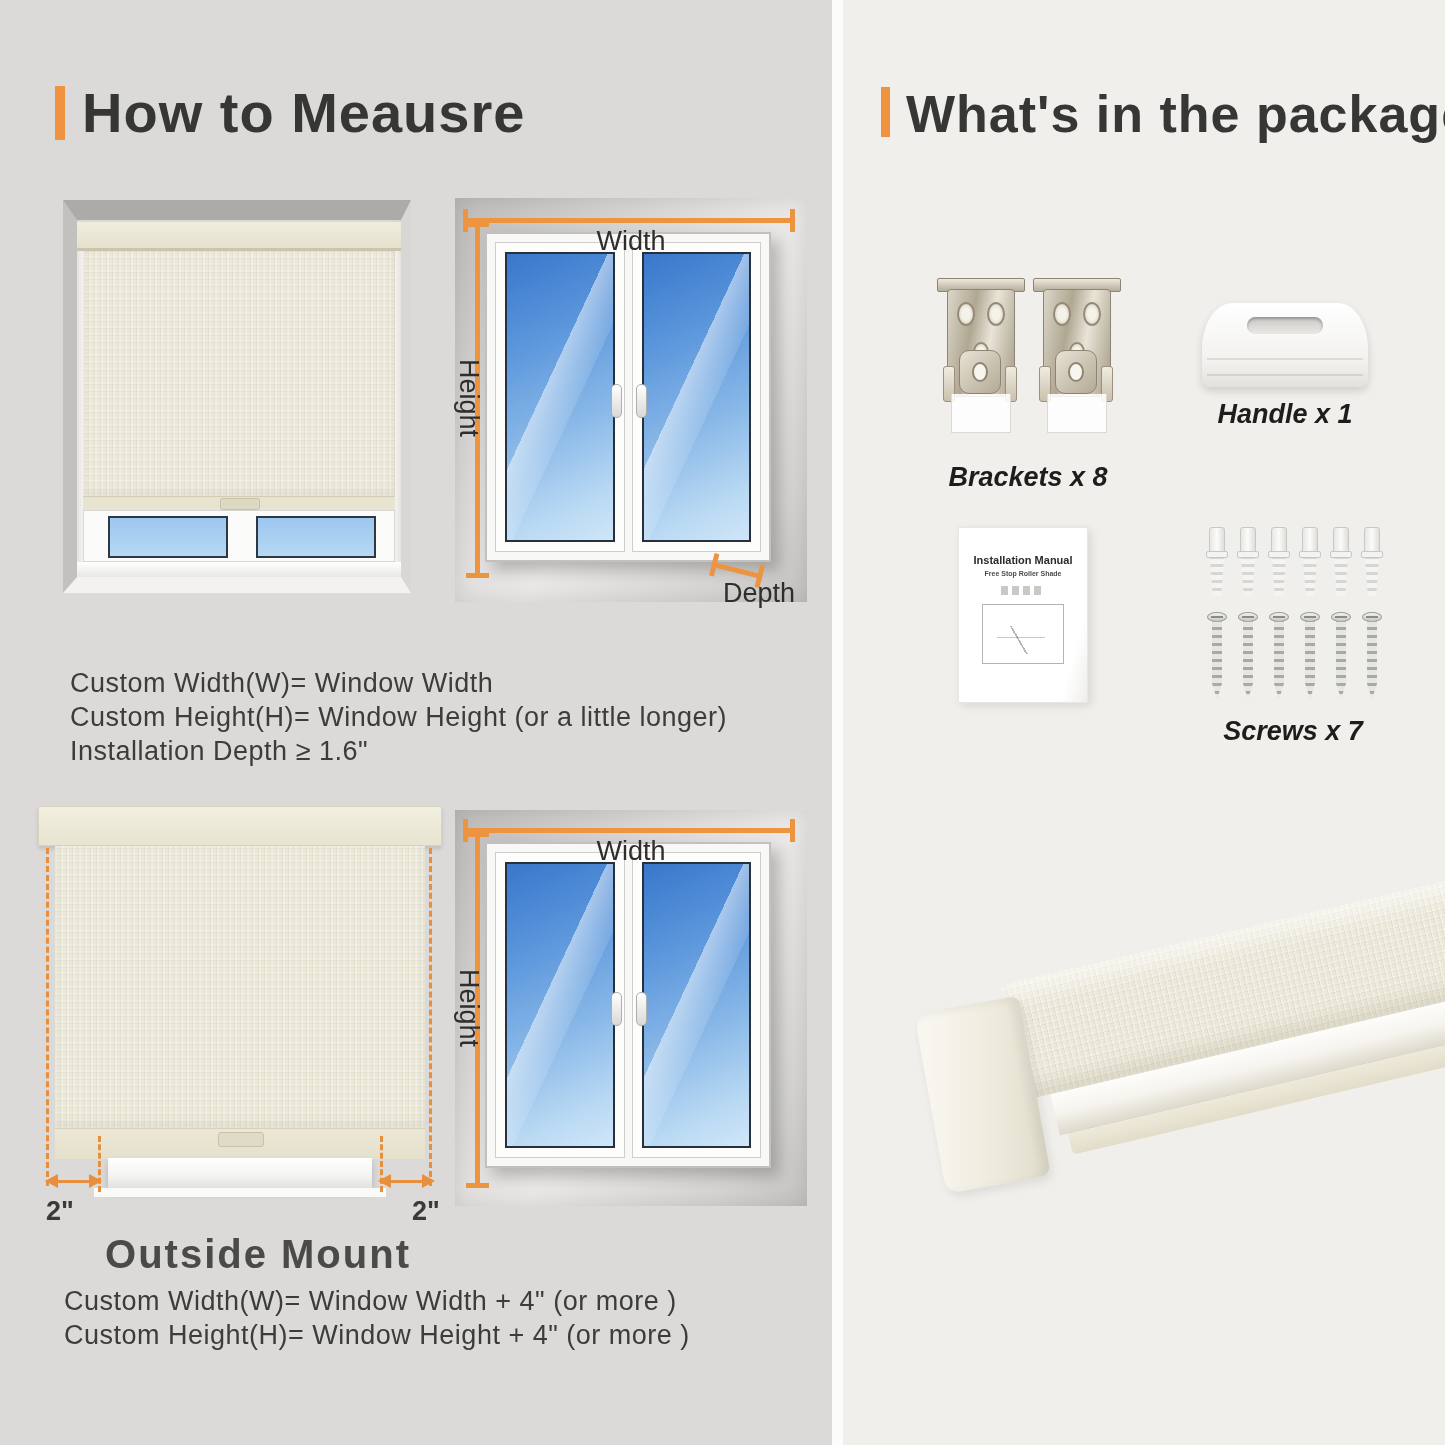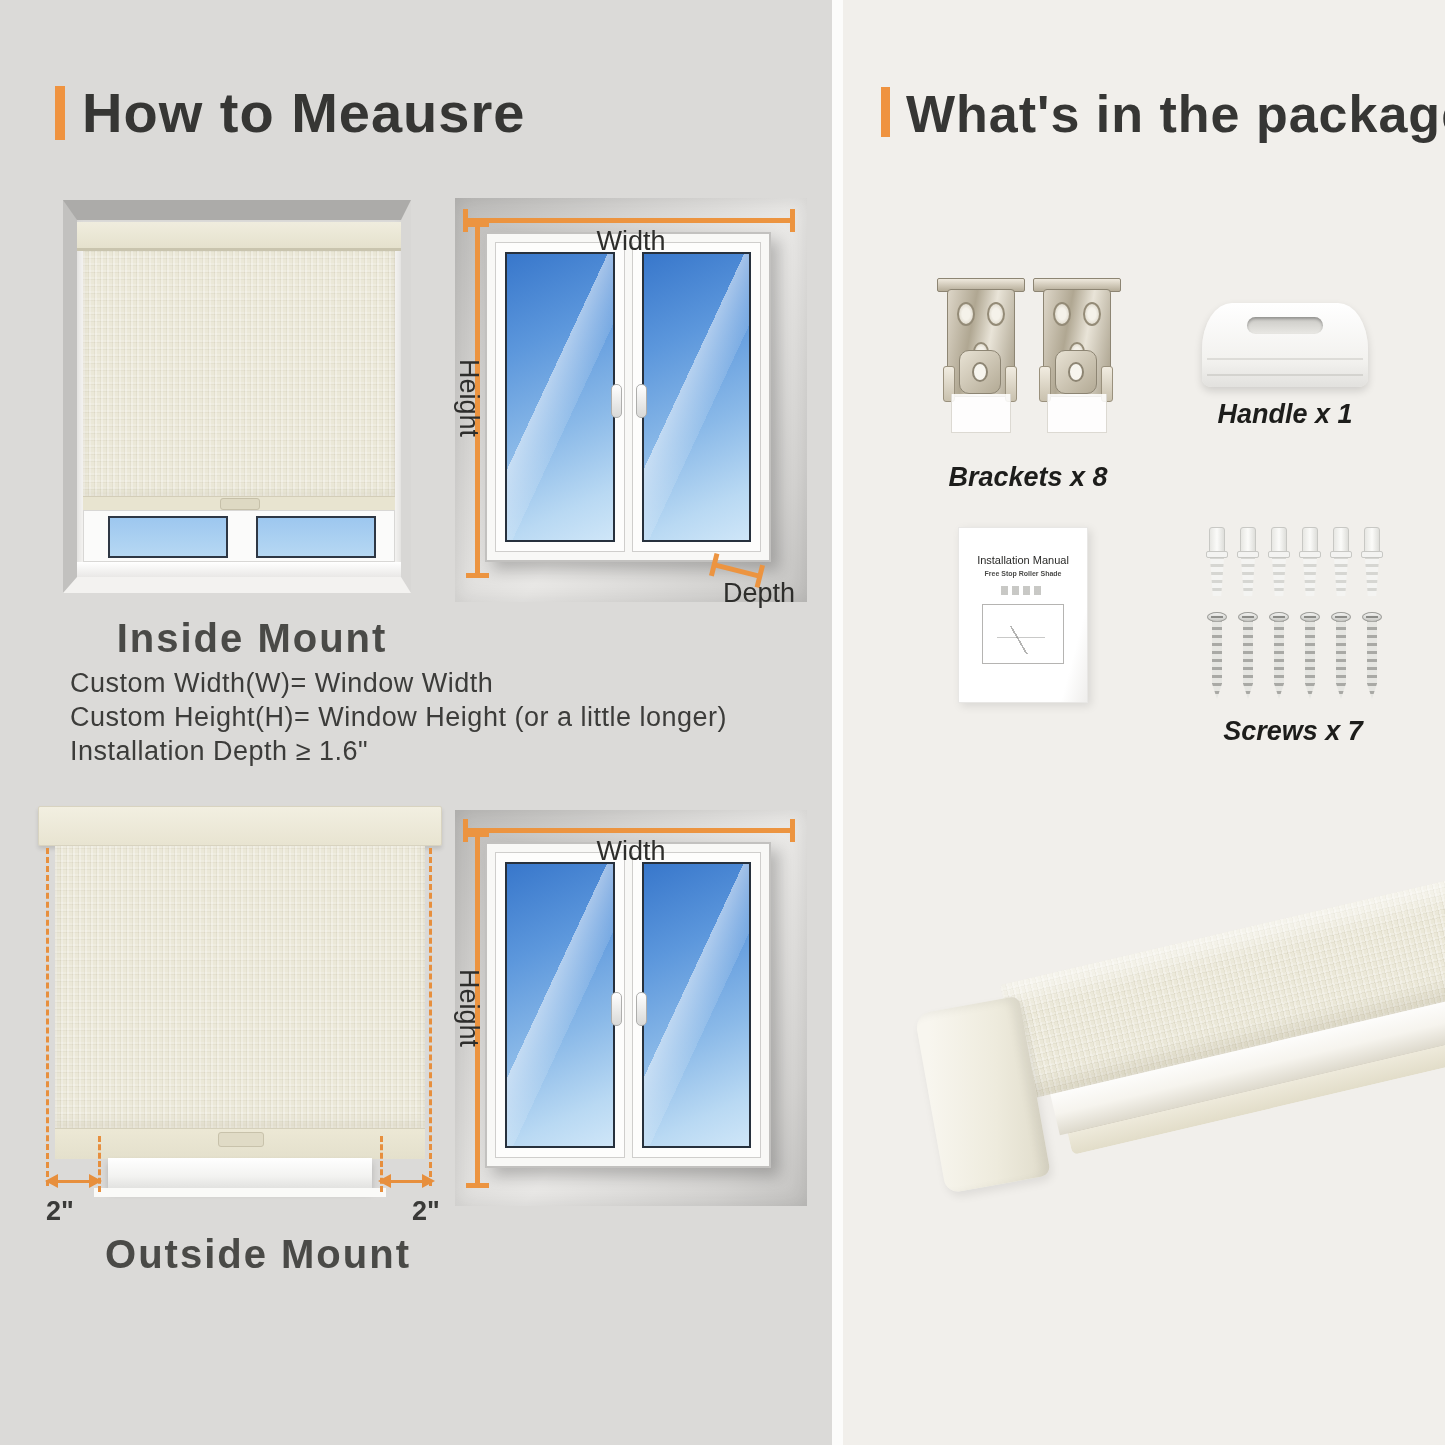--- a/index.html
+++ b/index.html
@@ -106,21 +106,21 @@
   .hd-body{position:absolute;inset:0;border-radius:30px 30px 10px 10px / 46px 46px 8px 8px;
       background:linear-gradient(#ffffff,#f2f1ee 70%,#e2e1de);box-shadow:0 4px 8px rgba(0,0,0,.14);}
   .hd-ridge{position:absolute;left:5px;right:5px;bottom:11px;height:14px;
       border-top:2px solid #dddcd8;border-bottom:2px solid #d4d3cf;}
   .hd-slot{position:absolute;left:50%;top:14px;transform:translateX(-50%);width:76px;height:17px;border-radius:9px;
       background:linear-gradient(#c9c8c4,#e9e8e4);box-shadow:inset 0 2px 3px rgba(0,0,0,.28);}
 
   .manual-item{position:absolute;left:958px;top:527px;width:130px;height:176px;
       background:linear-gradient(105deg,#ffffff 85%,#efeeec);border:1px solid #e8e7e5;
       box-shadow:3px 3px 9px rgba(0,0,0,.10);box-sizing:border-box;}
-  .mn-title{font-size:11px;font-weight:normal;text-align:center;margin-top:26px;color:#2a2a28;}
+  .mn-title{font-size:11px;font-weight:bold;text-align:center;margin-top:26px;color:#2a2a28;}
   .mn-sub{font-size:7px;font-weight:bold;text-align:center;color:#4c4c4a;margin-top:4px;}
   .mn-marks{width:44px;height:9px;margin:9px auto 0;
       background:repeating-linear-gradient(90deg,#b6b6b2 0 7px,transparent 7px 11px);opacity:.75;}
   .mn-box{width:80px;height:58px;border:1px solid #b5b4b2;margin:9px auto 0;position:relative;}
   .mn-box::after{content:"";position:absolute;left:14px;bottom:9px;width:48px;height:28px;
       background:linear-gradient(60deg,transparent 45%,rgba(120,120,118,.55) 45% 48%,transparent 48%),
                  linear-gradient(0deg,transparent 58%,rgba(120,120,118,.4) 58% 62%,transparent 62%);}
 
   .anchor{position:absolute;width:22px;height:70px;}
   .an-top{position:absolute;left:3px;top:0;width:16px;height:26px;border-radius:3px 3px 0 0;
@@ -186,21 +186,20 @@
       <div class="handle-pill" style="left:calc(50% + 8px);"></div>
     </div>
     <div class="mline-h" style="left:10px;top:20px;width:328px;"></div>
     <div class="mline-v" style="left:20px;top:26px;height:352px;"></div>
     <div class="diag-label" style="left:50%;top:28px;transform:translateX(-50%);">Width</div>
     <div class="diag-label h-label" style="left:13px;top:200px;">Height</div>
     <div class="mline-h" style="left:258px;top:370px;width:48px;transform:rotate(14deg);"></div>
     <div class="diag-label" style="left:268px;top:380px;">Depth</div>
   </div>
 
-  <div class="section-heading" style="left:252px;top:616px;">Inside Mount</div>
   <div class="body-line" style="left:70px;top:702px;">Custom Height(H)= Window Height (or a little longer)</div>
   <div class="body-line" style="left:70px;top:668px;">Custom Width(W)= Window Width</div>
   <div class="body-line" style="left:70px;top:736px;">Installation Depth ≥ 1.6"</div>
 
   <div class="abs" style="left:38px;top:806px;width:404px;height:420px;">
     <div class="oc-cassette"></div>
     <div class="oc-fabric fabric"></div>
     <div class="oc-bottombar"></div>
     <div class="oc-tab"></div>
     <div class="oc-sill"></div>
@@ -226,20 +225,22 @@
       <div class="handle-pill" style="left:calc(50% - 17px);"></div>
       <div class="handle-pill" style="left:calc(50% + 8px);"></div>
     </div>
     <div class="mline-h" style="left:10px;top:18px;width:328px;"></div>
     <div class="mline-v" style="left:20px;top:24px;height:352px;"></div>
     <div class="diag-label" style="left:50%;top:26px;transform:translateX(-50%);">Width</div>
     <div class="diag-label h-label" style="left:13px;top:198px;">Height</div>
   </div>
 
   <div class="section-heading" style="left:258px;top:1232px;">Outside Mount</div>
+  <div class="body-line" style="left:64px;top:1286px;">Custom Width(W)= Window Width + 4"  (or more )</div>
+  <div class="body-line" style="left:64px;top:1320px;">Custom Height(H)= Window Height + 4" (or more )</div>
 
   <div class="abs accent-bar" style="left:881px;top:87px;height:50px;width:9px;"></div>
   <div class="abs big-title" style="left:906px;top:84px;font-size:52px;">What's in the package</div>
 
   <div class="abs" style="left:943px;top:278px;width:170px;height:156px;">
     <div class="bracket" style="left:0;">
       <div class="bk-flange"></div>
       <div class="bk-body">
         <span class="bk-hole" style="left:9px;top:12px;"></span>
         <span class="bk-hole" style="right:9px;top:12px;"></span>

